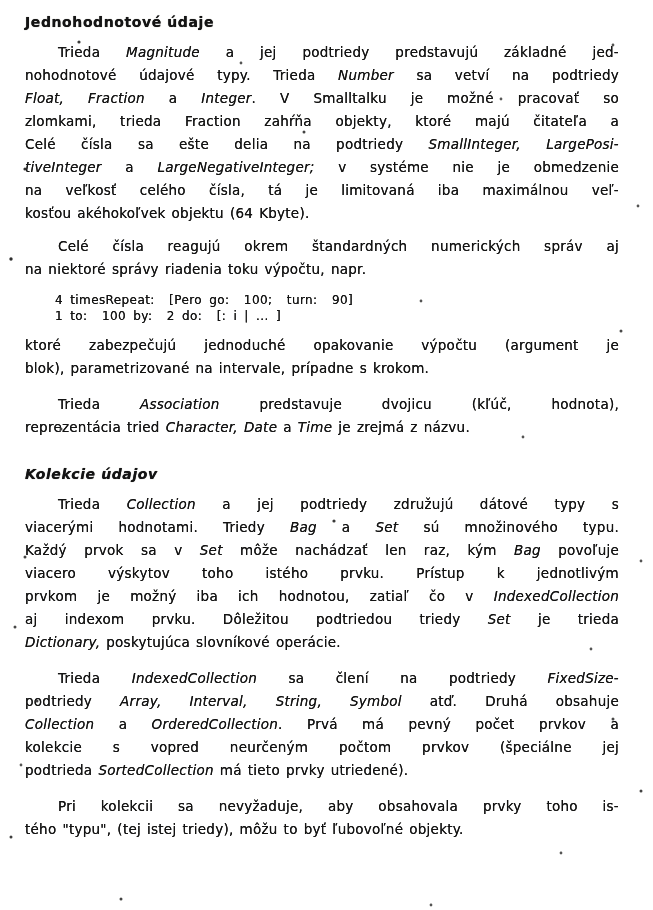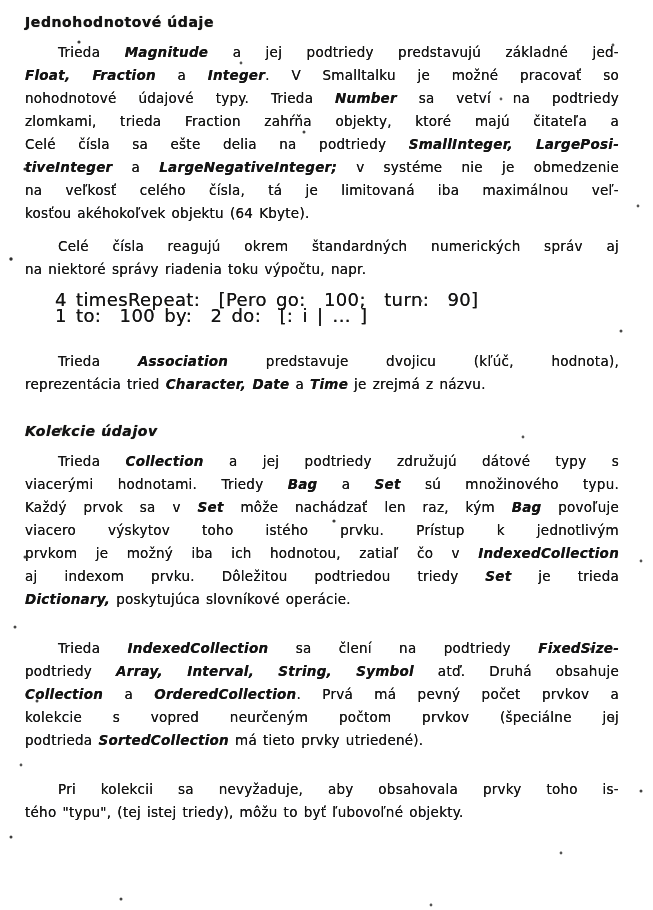--- a/index.html
+++ b/index.html
@@ -61,65 +61,69 @@
     font-style: italic;
   }
   .para {
     margin-top: 10px;
     font-size: 13.5px;
     line-height: 23px;
     letter-spacing: 0.25px;
     word-spacing: 1.5px;
     text-shadow: 0 0 0.6px rgba(10,10,10,0.9);
   }
-  .para.sp-lg { margin-top: 26px; }
+  .para.sp-lg { margin-top: 13px; }
   .line {
     text-align: justify;
     
     text-align-last: justify;
     min-height: 23px;
   }
   .line.first { padding-left: 33px; }
   .line.last  { text-align-last: left; }
-  .it { font-style: italic; font-weight: bold; }
+  .it { font-style: italic; }
   .code {
     margin-top: 11px;
     padding-left: 30px;
-    font-size: 18px;
+    font-size: 12px;
     line-height: 16px;
     letter-spacing: 0.4px;
     word-spacing: 3px;
     text-shadow: 0 0 0.6px rgba(10,10,10,0.9);
     white-space: pre;
   }
   .code-line { min-height: 16px; }
 </style>
 </head>
 <body>
 
 <div class="page">
   <div class="noise"></div>
   <div id="content-root">
       <div>
         <div class="heading">Jednohodnotové údaje</div>
         <div class="para">
           <div class="line first"><span class="rn">Trieda </span><span class="it">Magnitude</span><span class="rn"> a jej podtriedy predstavujú základné jed-</span></div>
+          <div class="line"><span class="rn">nohodnotové údajové typy. Trieda </span><span class="it">Number</span><span class="rn"> sa vetví na podtriedy</span></div>
           <div class="line"><span class="it">Float, Fraction</span><span class="rn"> a </span><span class="it">Integer</span><span class="rn">. V Smalltalku je možné pracovať so</span></div>
-          <div class="line"><span class="rn">nohodnotové údajové typy. Trieda </span><span class="it">Number</span><span class="rn"> sa vetví na podtriedy</span></div>
           <div class="line"><span class="rn">zlomkami, trieda Fraction zahŕňa objekty, ktoré majú čitateľa a</span></div>
           <div class="line"><span class="rn">Celé čísla sa ešte delia na podtriedy </span><span class="it">SmallInteger, LargePosi-</span></div>
           <div class="line"><span class="it">tiveInteger</span><span class="rn"> a </span><span class="it">LargeNegativeInteger;</span><span class="rn"> v systéme nie je obmedzenie</span></div>
           <div class="line"><span class="rn">na veľkosť celého čísla, tá je limitovaná iba maximálnou veľ-</span></div>
           <div class="line last"><span class="rn">kosťou akéhokoľvek objektu (64 Kbyte).</span></div>
         </div>
         <div class="para">
           <div class="line first"><span class="rn">Celé čísla reagujú okrem štandardných numerických správ aj</span></div>
           <div class="line last"><span class="rn">na niektoré správy riadenia toku výpočtu, napr.</span></div>
         </div>
         <div class="code"><div class="code-line">4 timesRepeat:  [Pero go:  100;  turn:  90]</div><div class="code-line">1 to:  100 by:  2 do:  [: i | ... ]</div></div>
+        <div class="para">
+          <div class="line"><span class="rn">ktoré zabezpečujú jednoduché opakovanie výpočtu (argument je</span></div>
+          <div class="line last"><span class="rn">blok), parametrizované na intervale, prípadne s krokom.</span></div>
+        </div>
         <div class="para sp-lg">
           <div class="line first"><span class="rn">Trieda </span><span class="it">Association</span><span class="rn"> predstavuje dvojicu (kľúč, hodnota),</span></div>
           <div class="line last"><span class="rn">reprezentácia tried </span><span class="it">Character, Date</span><span class="rn"> a </span><span class="it">Time</span><span class="rn"> je zrejmá z názvu.</span></div>
         </div>
       </div>
       <div>
         <div class="heading later">Kolekcie údajov</div>
         <div class="para">
           <div class="line first"><span class="rn">Trieda </span><span class="it">Collection</span><span class="rn"> a jej podtriedy združujú dátové typy s</span></div>
           <div class="line"><span class="rn">viacerými hodnotami.  Triedy </span><span class="it">Bag</span><span class="rn"> a </span><span class="it">Set</span><span class="rn"> sú množinového typu.</span></div>

